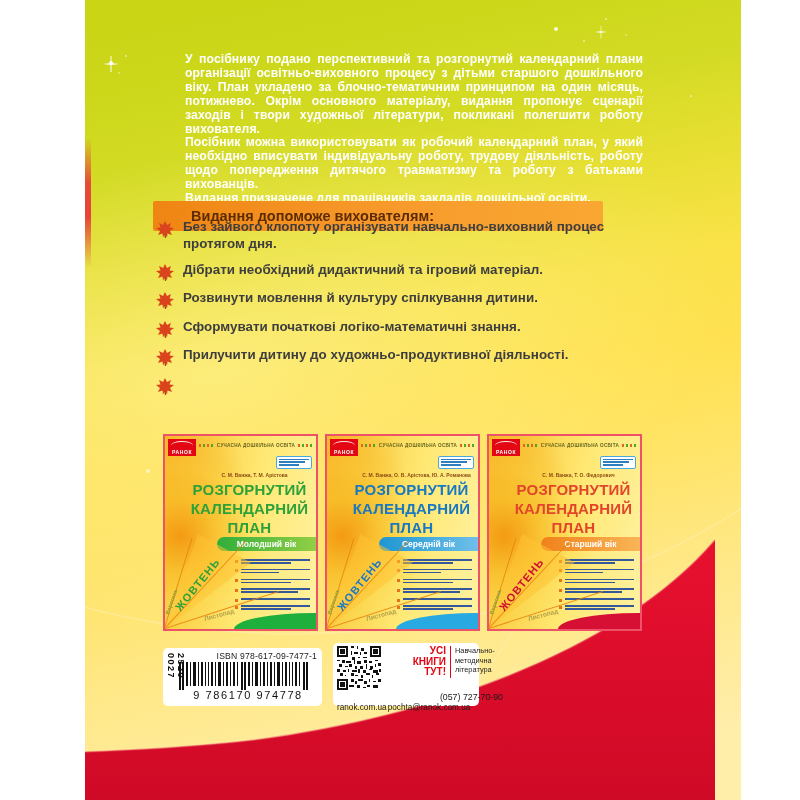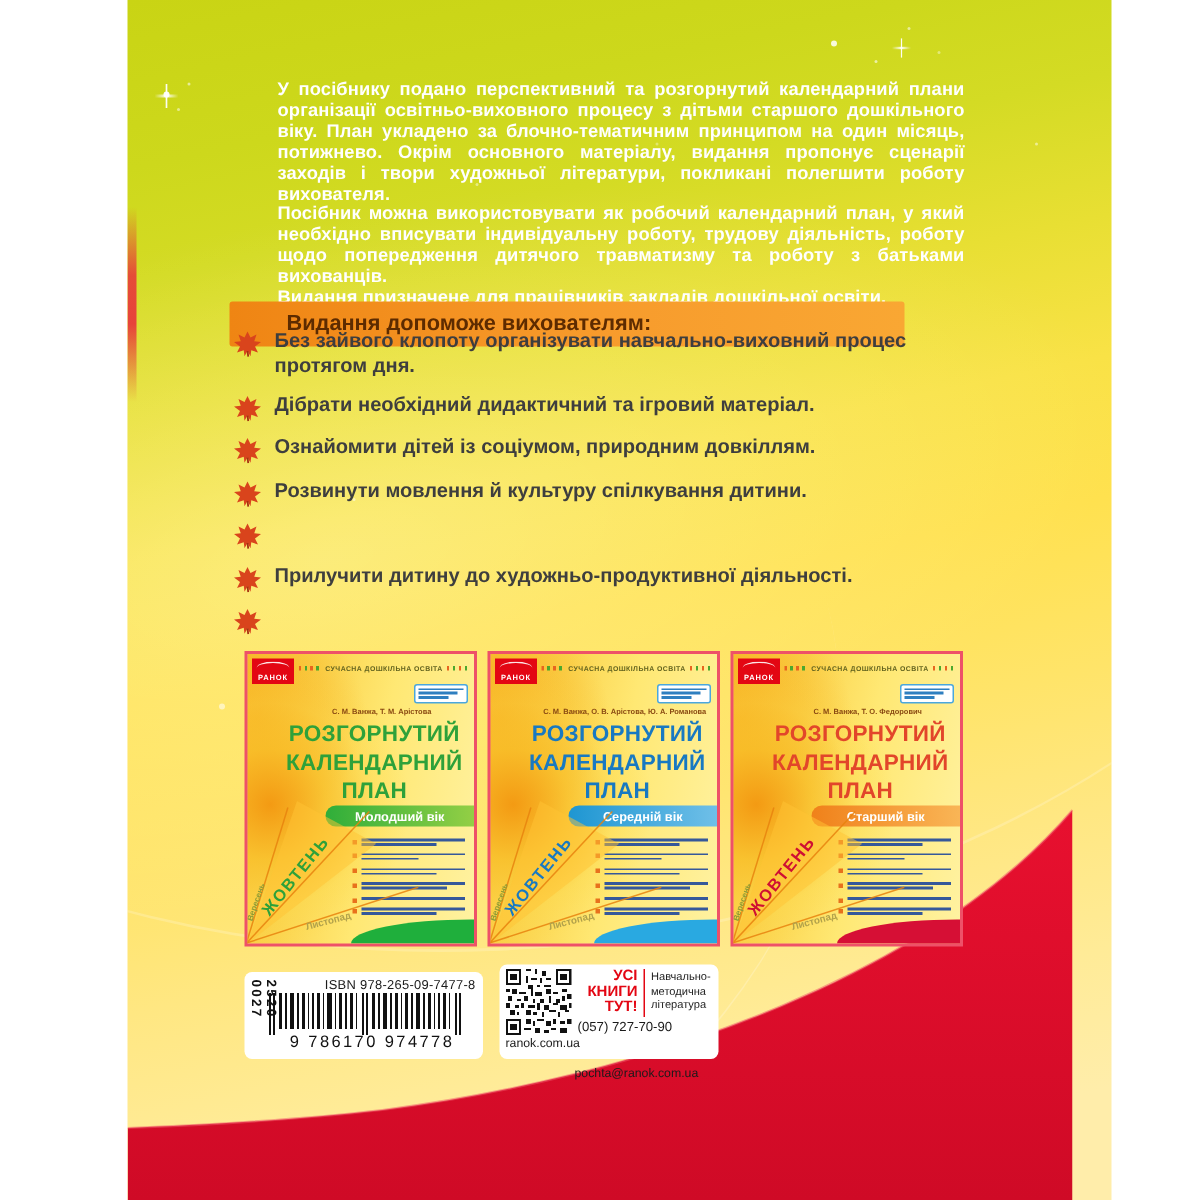--- a/index.html
+++ b/index.html
@@ -108,31 +108,31 @@
   
   .barcode-box{position:absolute;left:78px;top:648px;width:159px;height:58px;background:#fff;
                border-radius:5px;box-sizing:border-box;padding:3px 5px 3px 16px;}
   .side-code{position:absolute;left:3px;top:5px;writing-mode:vertical-rl;
              font-size:9px;font-weight:700;letter-spacing:1.5px;color:#111;}
   .isbn{font-size:8.6px;color:#1a1a1a;text-align:right;letter-spacing:.2px;}
   .bars{display:block;margin-top:1px;}
   .bc-digits{margin-top:-1px;font-size:11px;letter-spacing:1.6px;color:#111;text-align:center;white-space:nowrap;}
   .qr-box{position:absolute;left:248px;top:643px;width:146px;height:63px;background:#fff;
           border-radius:5px;box-sizing:border-box;padding:3px 4px;}
-  .qr-top{display:flex;}
+  .qr-top{display:flex;gap:21px;}
   .qr-svg{flex:0 0 44px;width:44px;height:44px;}
   .qr-right{flex:1;padding-left:4px;}
   .promo-row{display:flex;justify-content:flex-end;}
   .promo{width:40px;font-size:10px;line-height:10.5px;font-weight:800;color:#e30613;text-align:right;}
   .category{width:48px;margin-left:4px;padding-left:4px;border-left:1.4px solid #e30613;
             font-size:7.4px;line-height:9.5px;color:#222;}
-  .phone{margin-top:1px;font-size:8.8px;color:#1a1a1a;text-align:left;}
+  .phone{margin-top:14px;font-size:8.8px;color:#1a1a1a;text-align:right;}
   .qr-bottom{display:flex;justify-content:space-between;margin-top:1px;}
   .site{font-size:8.2px;color:#1a1a1a;width:46px;text-align:center;}
-  .email{font-size:8.2px;color:#1a1a1a;flex:1;text-align:left;margin-top:20px;}
+  .email{font-size:8.2px;color:#1a1a1a;flex:1;text-align:center;}
 </style>
 </head>
 <body>
 
 <div class="page">
   <div class="cover">
 
     <div class="arc arc1"></div>
     <div class="arc arc2"></div>
     <div class="arc arc3"></div>
@@ -178,34 +178,28 @@
             <path d="M10 1 L12 5 L16 3 L14.5 7.5 L19 8 L15 11 L17 15 L12.5 13.5 L12 17.5 L10 14 L8 17.5 L7.5 13.5 L3 15 L5 11 L1 8 L5.5 7.5 L4 3 L8 5 Z" fill="#d9441c"></path>
             <path d="M10 14 L10.5 17.8" stroke="#a33312" stroke-width="1.2"></path>
           </svg>
         <div class="benefit-text">Дібрати необхідний дидактичний та ігровий матеріал.</div>
       </div>
       <div class="benefit">
         <svg class="leaf" viewBox="0 0 20 18">
             <path d="M10 1 L12 5 L16 3 L14.5 7.5 L19 8 L15 11 L17 15 L12.5 13.5 L12 17.5 L10 14 L8 17.5 L7.5 13.5 L3 15 L5 11 L1 8 L5.5 7.5 L4 3 L8 5 Z" fill="#d9441c"></path>
             <path d="M10 14 L10.5 17.8" stroke="#a33312" stroke-width="1.2"></path>
           </svg>
-        <div class="benefit-text">Ознайомити дітей із соціумом, природним довкіллям.</div>
+        <div class="benefit-text">Розвинути мовлення й культуру спілкування дитини.</div>
       </div>
       <div class="benefit">
         <svg class="leaf" viewBox="0 0 20 18">
             <path d="M10 1 L12 5 L16 3 L14.5 7.5 L19 8 L15 11 L17 15 L12.5 13.5 L12 17.5 L10 14 L8 17.5 L7.5 13.5 L3 15 L5 11 L1 8 L5.5 7.5 L4 3 L8 5 Z" fill="#d9441c"></path>
             <path d="M10 14 L10.5 17.8" stroke="#a33312" stroke-width="1.2"></path>
           </svg>
-        <div class="benefit-text">Розвинути мовлення й культуру спілкування дитини.</div>
-      </div>
-      <div class="benefit">
-        <svg class="leaf" viewBox="0 0 20 18">
-            <path d="M10 1 L12 5 L16 3 L14.5 7.5 L19 8 L15 11 L17 15 L12.5 13.5 L12 17.5 L10 14 L8 17.5 L7.5 13.5 L3 15 L5 11 L1 8 L5.5 7.5 L4 3 L8 5 Z" fill="#d9441c"></path>
-            <path d="M10 14 L10.5 17.8" stroke="#a33312" stroke-width="1.2"></path>
-          </svg>
+        <div class="benefit-text">Сформувати початкові логіко-математичні знання.</div>
       </div>
       <div class="benefit">
         <svg class="leaf" viewBox="0 0 20 18">
             <path d="M10 1 L12 5 L16 3 L14.5 7.5 L19 8 L15 11 L17 15 L12.5 13.5 L12 17.5 L10 14 L8 17.5 L7.5 13.5 L3 15 L5 11 L1 8 L5.5 7.5 L4 3 L8 5 Z" fill="#d9441c"></path>
             <path d="M10 14 L10.5 17.8" stroke="#a33312" stroke-width="1.2"></path>
           </svg>
         <div class="benefit-text">Прилучити дитину до художньо-продуктивної діяльності.</div>
       </div>
       <div class="benefit">
         <svg class="leaf" viewBox="0 0 20 18">
@@ -441,21 +435,21 @@
         <div class="fan-line f3"></div>
         <span class="m-sep">Вересень</span>
         <span class="m-oct">ЖОВТЕНЬ</span>
         <span class="m-nov">Листопад</span>
       </div>
       <div class="bk-band"></div>
     </div>
 
     <div class="barcode-box">
       <div class="side-code">2520 0027</div>
-      <div class="isbn">ISBN 978-265-09-7477-8</div>
+      <div class="isbn">ISBN 978-617-09-7477-1</div>
       <svg class="bars" width="134" height="28" viewBox="0 0 134 28" shape-rendering="crispEdges">
         <g fill="#111">
           <rect x="0" y="0" width="1.5" height="28"></rect>
             <rect x="3" y="0" width="1.5" height="28"></rect>
           <rect x="7" y="0" width="2" height="24"></rect>
             <rect x="11" y="0" width="1" height="24"></rect>
             <rect x="14" y="0" width="3" height="24"></rect>
           <rect x="19" y="0" width="1" height="24"></rect>
             <rect x="22" y="0" width="2" height="24"></rect>
             <rect x="26" y="0" width="1" height="24"></rect>

